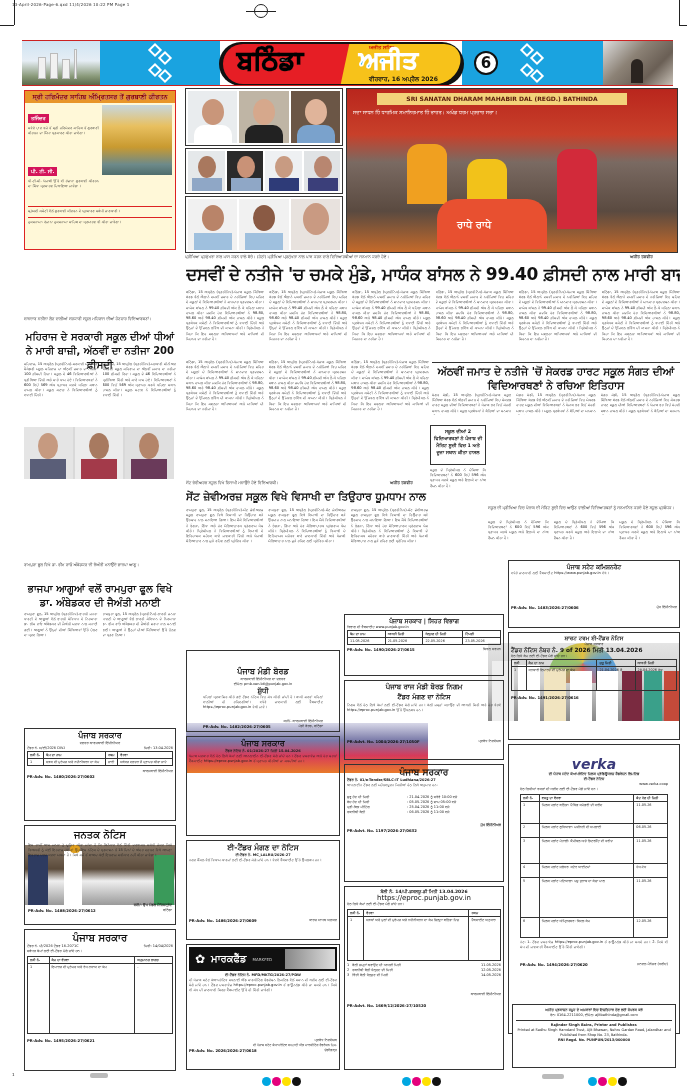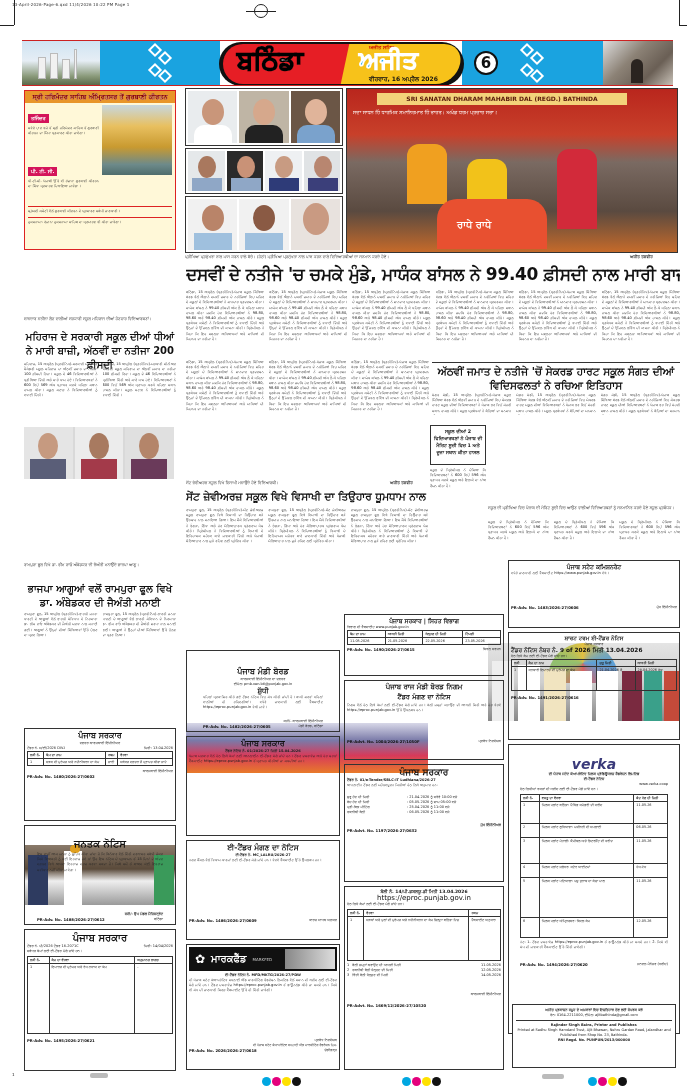--- a/index.html
+++ b/index.html
@@ -190,21 +190,21 @@
     </div>
 </div>
 <div class="abs cap" style="left:24px;top:316px;width:150px">ਸ਼ਾਨਦਾਰ ਨਤੀਜਾ ਲੈਣ ਵਾਲੀਆਂ ਸਰਕਾਰੀ ਸਕੂਲ ਮਹਿਰਾਜ ਦੀਆਂ ਹੋਣਹਾਰ ਵਿਦਿਆਰਥਣਾਂ।</div>
 <div class="abs hl" style="left:24px;top:330px;width:152px;font-size:10px;line-height:14px;text-align:center">ਮਹਿਰਾਜ ਦੇ ਸਰਕਾਰੀ ਸਕੂਲ ਦੀਆਂ ਧੀਆਂ ਨੇ ਮਾਰੀ ਬਾਜ਼ੀ, ਅੱਠਵੀਂ ਦਾ ਨਤੀਜਾ 200 ਫ਼ੀਸਦੀ</div>
 <div class="abs cols" style="left:24px;top:362px;width:152px;height:100px">
   <div class="txt">ਮਹਿਰਾਜ, 15 ਅਪ੍ਰੈਲ (ਪ੍ਰਤੀਨਿਧ)-ਸਰਕਾਰੀ ਸੀਨੀਅਰ ਸੈਕੰਡਰੀ ਸਕੂਲ ਮਹਿਰਾਜ ਦਾ ਅੱਠਵੀਂ ਜਮਾਤ ਦਾ ਨਤੀਜਾ 100 ਫ਼ੀਸਦੀ ਰਿਹਾ। ਸਕੂਲ ਦੇ 46 ਵਿਦਿਆਰਥੀਆਂ ਨੇ ਪ੍ਰੀਖਿਆ ਦਿੱਤੀ ਅਤੇ ਸਾਰੇ ਪਾਸ ਹੋਏ। ਵਿਦਿਆਰਥਣਾਂ ਨੇ 600 ਵਿਚੋਂ 569 ਅੰਕ ਪ੍ਰਾਪਤ ਕਰਕੇ ਪਹਿਲਾ ਸਥਾਨ ਹਾਸਲ ਕੀਤਾ। ਸਕੂਲ ਸਟਾਫ਼ ਨੇ ਵਿਦਿਆਰਥੀਆਂ ਨੂੰ ਵਧਾਈ ਦਿੱਤੀ।</div>
   <div class="txt">ਮਹਿਰਾਜ, 15 ਅਪ੍ਰੈਲ (ਪ੍ਰਤੀਨਿਧ)-ਸਰਕਾਰੀ ਸੀਨੀਅਰ ਸੈਕੰਡਰੀ ਸਕੂਲ ਮਹਿਰਾਜ ਦਾ ਅੱਠਵੀਂ ਜਮਾਤ ਦਾ ਨਤੀਜਾ 100 ਫ਼ੀਸਦੀ ਰਿਹਾ। ਸਕੂਲ ਦੇ 46 ਵਿਦਿਆਰਥੀਆਂ ਨੇ ਪ੍ਰੀਖਿਆ ਦਿੱਤੀ ਅਤੇ ਸਾਰੇ ਪਾਸ ਹੋਏ। ਵਿਦਿਆਰਥਣਾਂ ਨੇ 600 ਵਿਚੋਂ 569 ਅੰਕ ਪ੍ਰਾਪਤ ਕਰਕੇ ਪਹਿਲਾ ਸਥਾਨ ਹਾਸਲ ਕੀਤਾ। ਸਕੂਲ ਸਟਾਫ਼ ਨੇ ਵਿਦਿਆਰਥੀਆਂ ਨੂੰ ਵਧਾਈ ਦਿੱਤੀ।</div>
 </div>
 
 <div class="abs" style="left:432px;top:362px;width:248px;border-top:1px solid #333"></div>
-<div class="abs hl" style="left:432px;top:364px;width:248px;font-size:10.5px;line-height:14px;text-align:center">ਅੱਠਵੀਂ ਜਮਾਤ ਦੇ ਨਤੀਜੇ 'ਚੋਂ ਸੇਕਰਡ ਹਾਰਟ ਸਕੂਲ ਸੰਗਤ ਦੀਆਂ ਵਿਦਿਸਫਲਤਾਂ ਨੇ ਰਚਿਆ ਇਤਿਹਾਸ</div>
+<div class="abs hl" style="left:432px;top:364px;width:248px;font-size:10.5px;line-height:14px;text-align:center">ਅੱਠਵੀਂ ਜਮਾਤ ਦੇ ਨਤੀਜੇ 'ਚੋਂ ਸੇਕਰਡ ਹਾਰਟ ਸਕੂਲ ਸੰਗਤ ਦੀਆਂ ਵਿਦਿਆਰਥਣਾਂ ਨੇ ਰਚਿਆ ਇਤਿਹਾਸ</div>
 <div class="abs cols" style="left:432px;top:393px;width:248px;height:22px">
   <div class="txt">ਸੰਗਤ ਮੰਡੀ, 15 ਅਪ੍ਰੈਲ (ਪ੍ਰਤੀਨਿਧ)-ਪੰਜਾਬ ਸਕੂਲ ਸਿੱਖਿਆ ਬੋਰਡ ਵੱਲੋਂ ਅੱਠਵੀਂ ਜਮਾਤ ਦੇ ਨਤੀਜਿਆਂ ਵਿਚ ਸੇਕਰਡ ਹਾਰਟ ਸਕੂਲ ਦੀਆਂ ਵਿਦਿਆਰਥਣਾਂ ਨੇ ਪੰਜਾਬ ਭਰ ਵਿਚੋਂ ਮੋਹਰੀ ਸਥਾਨ ਹਾਸਲ ਕੀਤੇ। ਸਕੂਲ ਪ੍ਰਬੰਧਕਾਂ ਨੇ ਬੱਚਿਆਂ ਦਾ ਸਨਮਾਨ ਕੀਤਾ।</div>
   <div class="txt">ਸੰਗਤ ਮੰਡੀ, 15 ਅਪ੍ਰੈਲ (ਪ੍ਰਤੀਨਿਧ)-ਪੰਜਾਬ ਸਕੂਲ ਸਿੱਖਿਆ ਬੋਰਡ ਵੱਲੋਂ ਅੱਠਵੀਂ ਜਮਾਤ ਦੇ ਨਤੀਜਿਆਂ ਵਿਚ ਸੇਕਰਡ ਹਾਰਟ ਸਕੂਲ ਦੀਆਂ ਵਿਦਿਆਰਥਣਾਂ ਨੇ ਪੰਜਾਬ ਭਰ ਵਿਚੋਂ ਮੋਹਰੀ ਸਥਾਨ ਹਾਸਲ ਕੀਤੇ। ਸਕੂਲ ਪ੍ਰਬੰਧਕਾਂ ਨੇ ਬੱਚਿਆਂ ਦਾ ਸਨਮਾਨ ਕੀਤਾ।</div>
   <div class="txt">ਸੰਗਤ ਮੰਡੀ, 15 ਅਪ੍ਰੈਲ (ਪ੍ਰਤੀਨਿਧ)-ਪੰਜਾਬ ਸਕੂਲ ਸਿੱਖਿਆ ਬੋਰਡ ਵੱਲੋਂ ਅੱਠਵੀਂ ਜਮਾਤ ਦੇ ਨਤੀਜਿਆਂ ਵਿਚ ਸੇਕਰਡ ਹਾਰਟ ਸਕੂਲ ਦੀਆਂ ਵਿਦਿਆਰਥਣਾਂ ਨੇ ਪੰਜਾਬ ਭਰ ਵਿਚੋਂ ਮੋਹਰੀ ਸਥਾਨ ਹਾਸਲ ਕੀਤੇ। ਸਕੂਲ ਪ੍ਰਬੰਧਕਾਂ ਨੇ ਬੱਚਿਆਂ ਦਾ ਸਨਮਾਨ ਕੀਤਾ।</div>
 </div>
 <div class="abs box" style="left:430px;top:425px;width:56px;height:40px;font-size:4.8px;line-height:7px;text-align:center;padding:2px;font-weight:bold">ਸਕੂਲ ਦੀਆਂ 2 ਵਿਦਿਆਰਥਣਾਂ ਨੇ ਪੰਜਾਬ ਦੀ ਮੈਰਿਟ ਸੂਚੀ ਵਿਚ 1 ਅਤੇ ਦੂਜਾ ਸਥਾਨ ਕੀਤਾ ਹਾਸਲ</div>
 <div class="abs txt" style="left:430px;top:468px;width:56px;height:50px">ਸਕੂਲ ਦੇ ਪ੍ਰਿੰਸੀਪਲ ਨੇ ਦੱਸਿਆ ਕਿ ਵਿਦਿਆਰਥਣਾਂ ਨੇ 600 ਵਿਚੋਂ 596 ਅੰਕ ਪ੍ਰਾਪਤ ਕਰਕੇ ਸਕੂਲ ਅਤੇ ਇਲਾਕੇ ਦਾ ਨਾਂਅ ਰੌਸ਼ਨ ਕੀਤਾ ਹੈ।</div>
 <div class="abs photo" style="left:488px;top:426px;width:192px;height:78px;background:linear-gradient(#e4e4e4 0,#cfcfcf 50%,#888 100%)">
   <div style="position:absolute;left:60px;top:0;width:70px;height:40px;border-radius:35px 35px 0 0;background:conic-gradient(#e4c040,#5aa0d8,#d86060,#90c070,#e4c040)"></div>
   <div style="position:absolute;left:4px;top:18px;width:22px;height:60px;background:#eee"></div>
@@ -266,21 +266,21 @@
           <td>ਸੜਕ ਦੀ ਮੁਰੰਮਤ ਅਤੇ ਨਵੀਨੀਕਰਨ ਦਾ ਕੰਮ</td>
           <td>ਜਾਰੀ</td>
           <td>ਸਬੰਧਤ ਦਫ਼ਤਰ ਤੋਂ ਪ੍ਰਾਪਤ ਕੀਤਾ ਜਾਵੇ</td>
         </tr>
   </tbody>
     </table>
   <div class="small" style="text-align:right;margin-top:3px">ਕਾਰਜਕਾਰੀ ਇੰਜੀਨੀਅਰ</div>
   <div class="prads">PR-Adv. No. 1480/2026-27/0602</div>
 </div>
 
-<div class="abs box" style="left:24px;top:825px;width:152px;height:100px;padding:12px">
+<div class="abs box" style="left:24px;top:825px;width:152px;height:100px;padding:3px">
   <div class="adtitle" style="font-size:10px">ਜਨਤਕ ਨੋਟਿਸ</div>
   <div class="txt" style="height:60px;margin-top:2px">ਇਸ ਰਾਹੀਂ ਆਮ ਜਨਤਾ ਨੂੰ ਸੂਚਿਤ ਕੀਤਾ ਜਾਂਦਾ ਹੈ ਕਿ ਬਿਨੈਕਾਰ ਵੱਲੋਂ ਦਿੱਤੀ ਦਰਖ਼ਾਸਤ ਸਬੰਧੀ ਜੇਕਰ ਕਿਸੇ ਵਿਅਕਤੀ ਨੂੰ ਕੋਈ ਇਤਰਾਜ਼ ਹੋਵੇ ਤਾਂ ਉਹ ਇਸ ਨੋਟਿਸ ਦੇ ਪ੍ਰਕਾਸ਼ਨ ਤੋਂ 15 ਦਿਨਾਂ ਦੇ ਅੰਦਰ ਦਫ਼ਤਰ ਵਿਖੇ ਆਪਣਾ ਇਤਰਾਜ਼ ਦਰਜ ਕਰਵਾ ਸਕਦਾ ਹੈ। ਮਿਥੇ ਸਮੇਂ ਤੋਂ ਬਾਅਦ ਕੋਈ ਇਤਰਾਜ਼ ਸਵੀਕਾਰ ਨਹੀਂ ਕੀਤਾ ਜਾਵੇਗਾ।</div>
   <div class="small" style="text-align:right;font-weight:bold">ਸਹੀ/- ਉਪ ਮੰਡਲ ਮੈਜਿਸਟ੍ਰੇਟ</div>
   <div style="display:flex;justify-content:space-between">
       <span class="prads">PR-Adv. No. 1488/2026-27/0612</span>
       <span class="small">ਬਠਿੰਡਾ</span>
     </div>
 </div>
 
 <div class="abs box" style="left:24px;top:929px;width:152px;height:142px;padding:2px">

